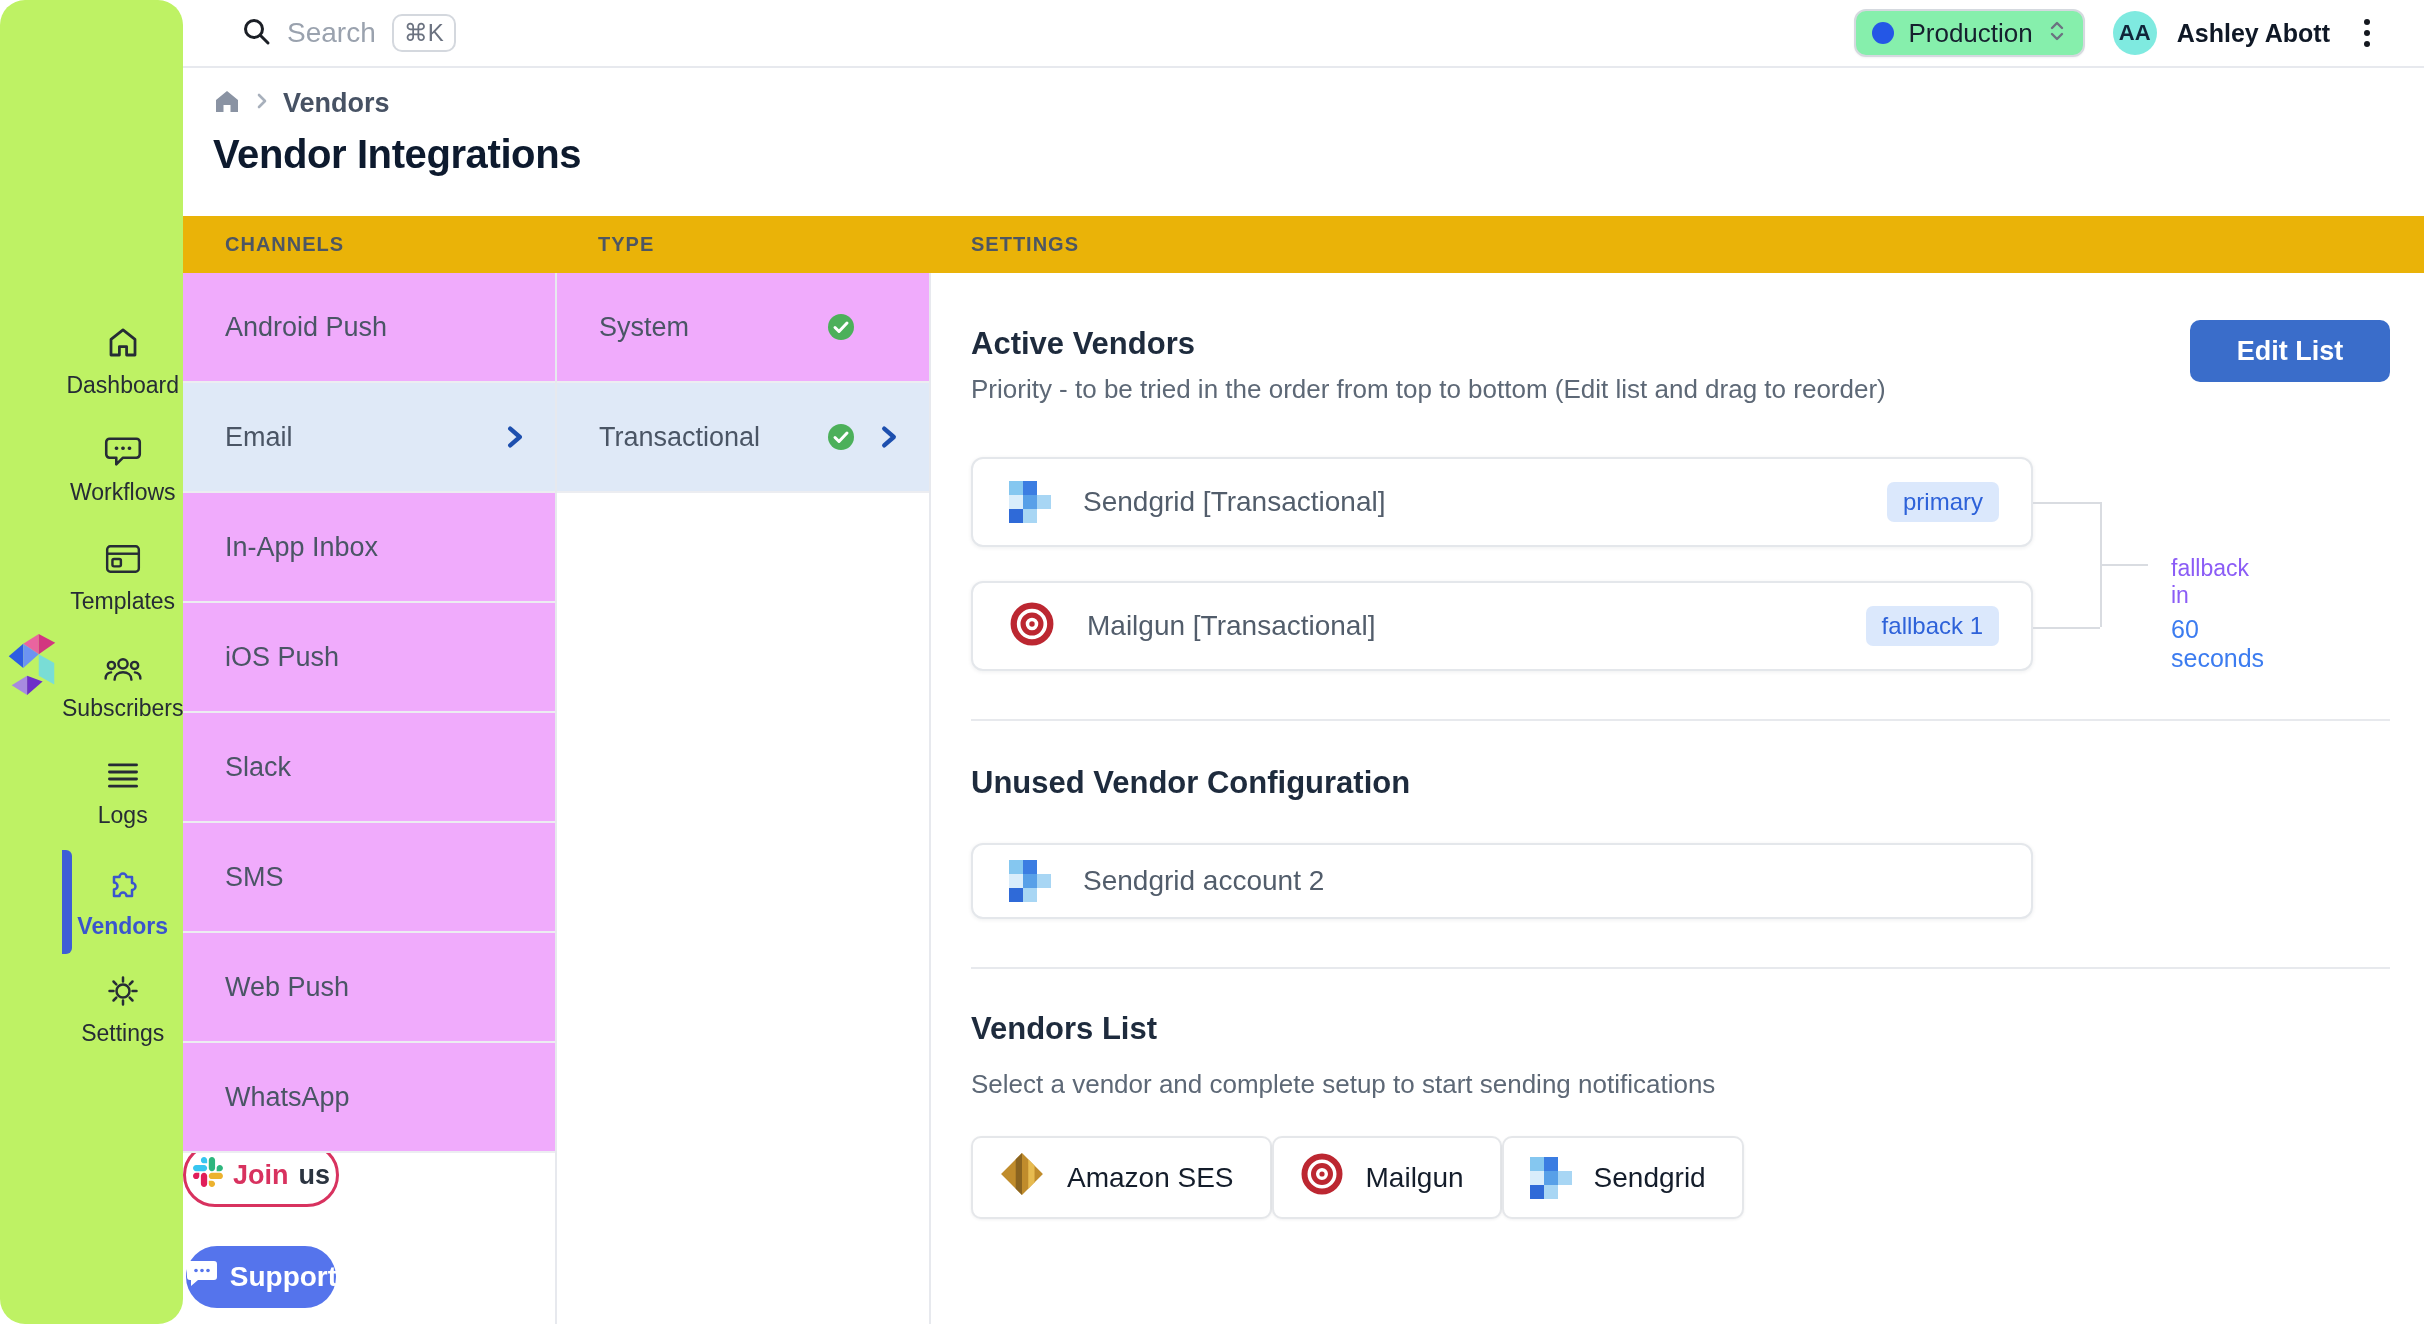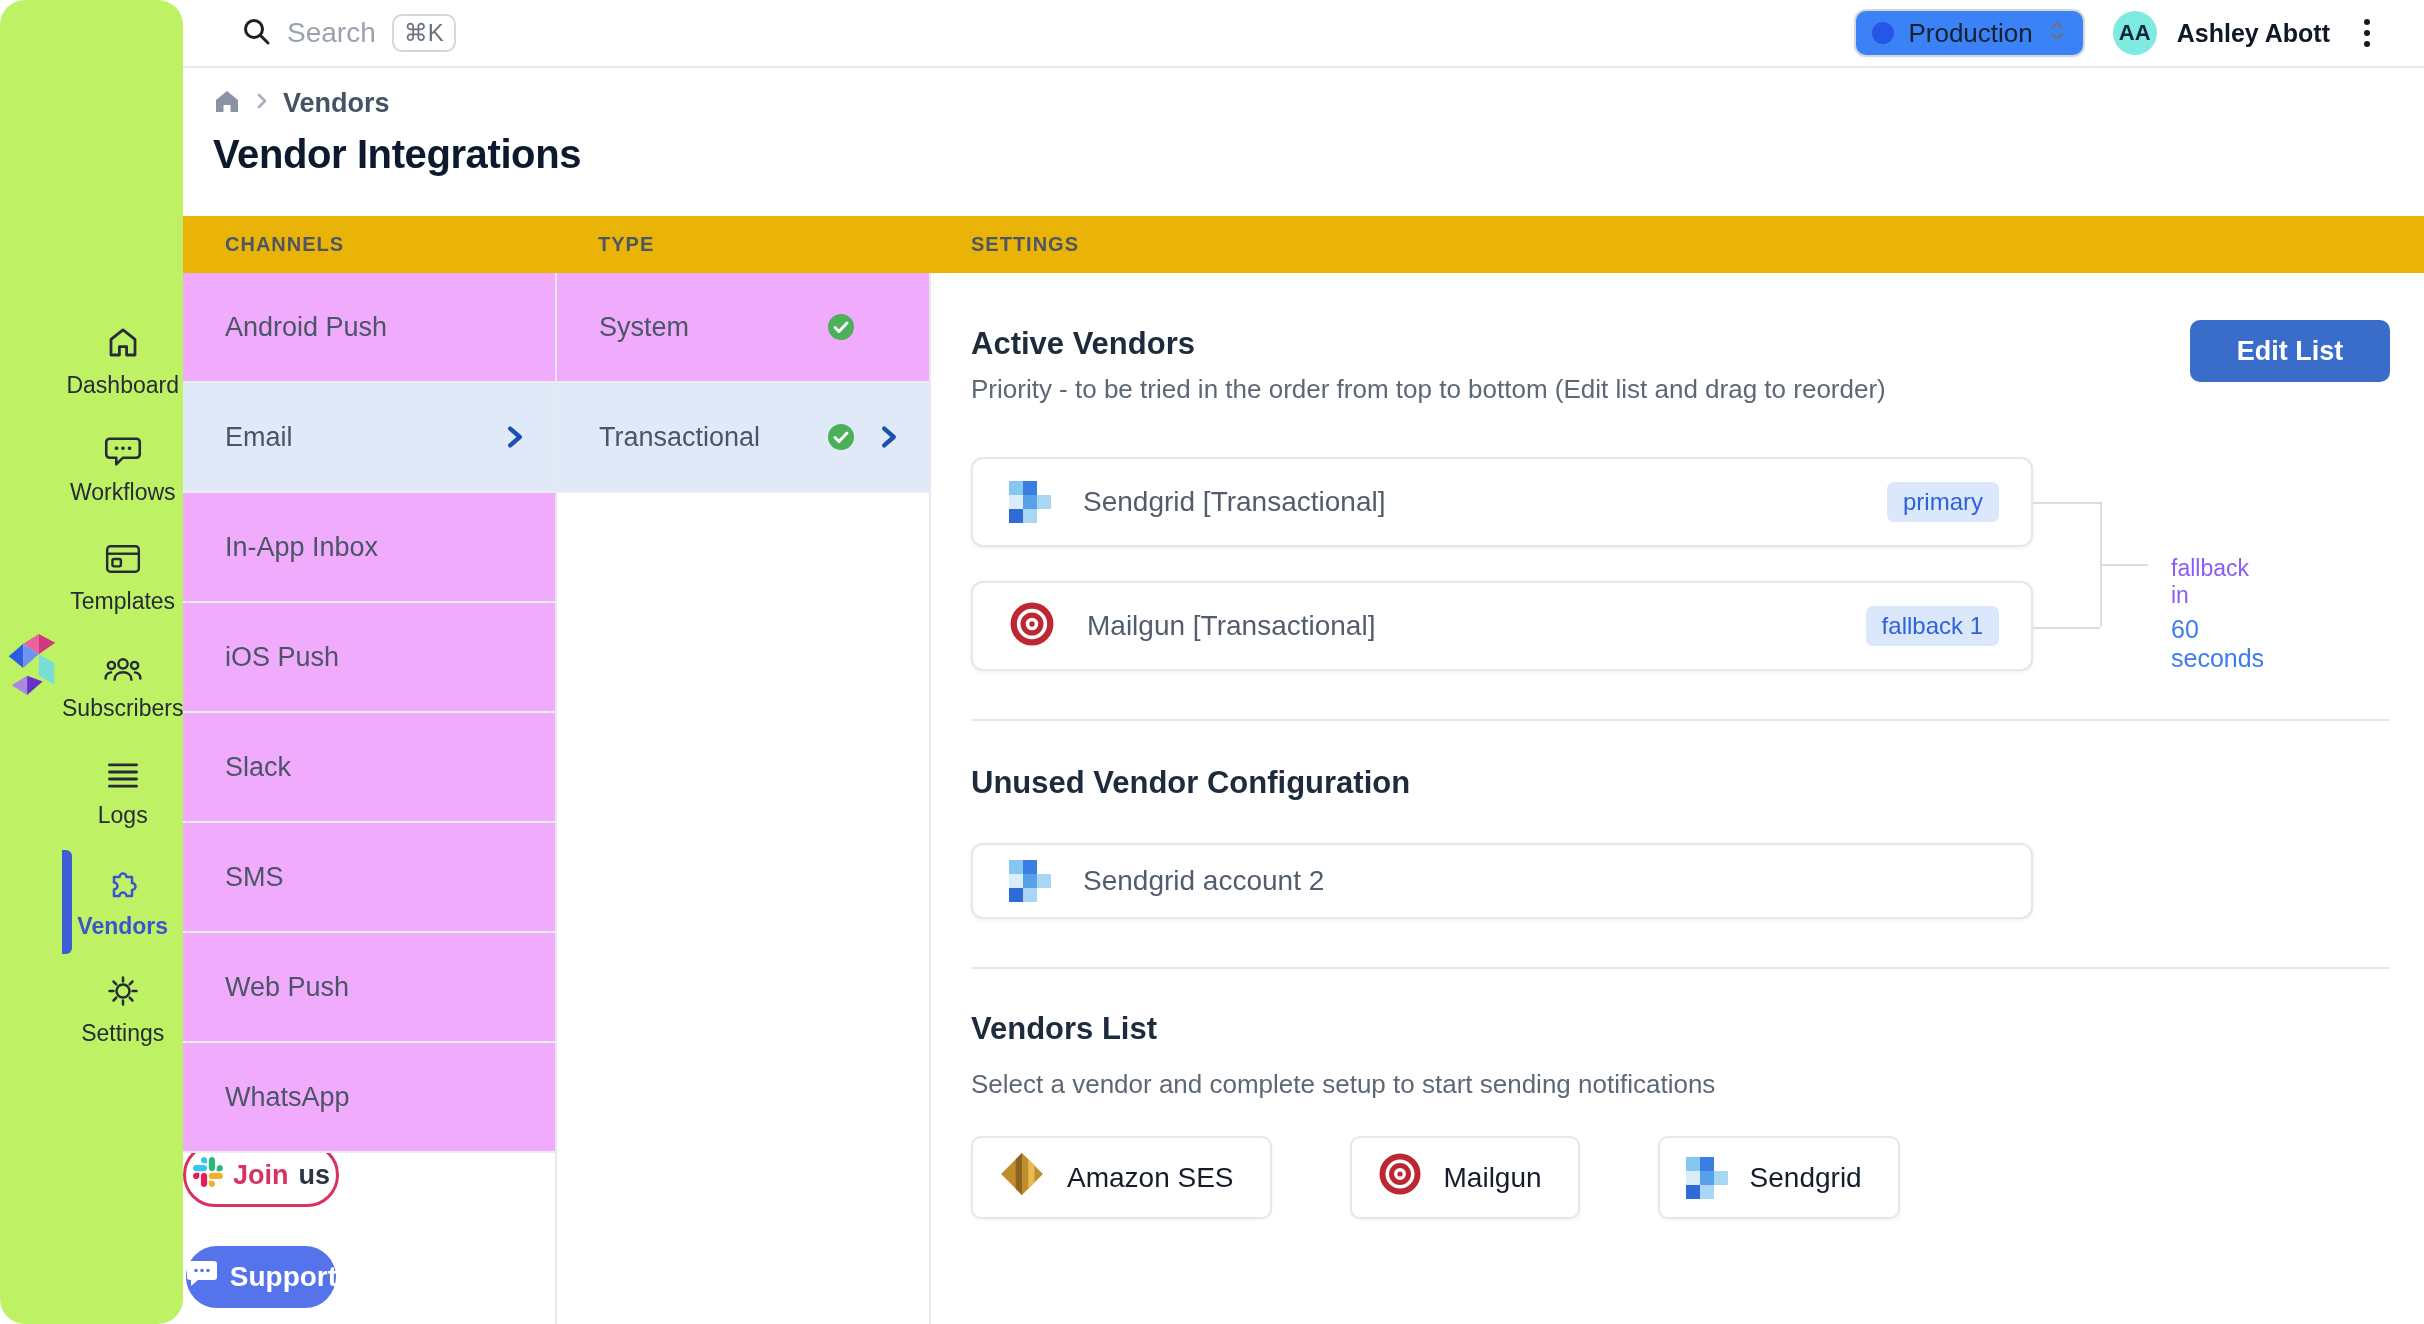--- a/index.html
+++ b/index.html
@@ -24,21 +24,21 @@
   .support-btn { width:150px; height:62px; border-radius:32px; background:#5574ec; border:none; display:flex; align-items:center; justify-content:center; gap:12px; color:#ffffff; font-size:28px; font-weight:700; cursor:pointer;margin-top:21px; }
 
   
   .main { flex:1; display:flex; flex-direction:column; height:100%; }
 
   .topbar { height:68px; min-height:68px; display:flex; align-items:center; padding:0 48px 0 58px; border-bottom:2px solid #e7e9ee; background:#fff; }
   .search-group { display:flex; align-items:center; gap:16px; cursor:pointer; }
   .search-placeholder { font-size:28px; color:#9aa2ae; }
   .kbd { border:2px solid #d4d8de; border-radius:10px; padding:3px 10px; font-size:24px; color:#6b7280; background:#fff; }
   .top-right { margin-left:auto; display:flex; align-items:center; gap:28px; }
-  .env-select { display:flex; align-items:center; gap:14px; height:48px; padding:0 16px 0 16px; border:2px solid #d5d9df; border-radius:12px; background:#3b82f6; box-shadow:0 1px 2px rgba(16,24,40,0.05); cursor:pointer; }
+  .env-select { display:flex; align-items:center; gap:14px; height:48px; padding:0 16px 0 16px; border:2px solid #d5d9df; border-radius:12px; background:#86efac; box-shadow:0 1px 2px rgba(16,24,40,0.05); cursor:pointer; }
   .env-dot { width:22px; height:22px; border-radius:50%; background:#2457e6; }
   .env-label { font-size:26px; font-weight:500; color:#16202e; }
   .avatar { width:44px; height:44px; border-radius:50%; background:#7feae0; display:flex; align-items:center; justify-content:center; font-size:22px; font-weight:700; color:#10253a; cursor:pointer; }
   .user-name { font-size:25px; font-weight:700; color:#0f1826; margin-left:-8px; }
   .kebab { display:flex; flex-direction:column; gap:5px; padding:6px; cursor:pointer; }
   .kebab span { width:6px; height:6px; border-radius:50%; background:#14181f; }
 
   .crumb-area { height:148px; min-height:148px; padding:16px 0 0 30px; background:#fff; }
   .breadcrumb { display:flex; align-items:center; gap:14px; height:38px; }
   .crumb-label { font-size:27px; font-weight:600; color:#475264; cursor:pointer; }
@@ -78,21 +78,21 @@
   .fallback-text { position:absolute; left:1200px; top:78px; }
   .fallback-label { font-size:23px; color:#8b5cf6;margin-top:20px; }
   .fallback-value { font-size:25px; color:#3c7cf0; font-weight:500; margin-top:6px; cursor:pointer; }
 
   .divider { border:none; border-top:2px solid #e7e9ed; margin-top:48px; }
   .unused-title { margin-top:44px; }
   .unused-card { margin-top:42px; height:76px; }
 
   .vlist-title { margin-top:42px; }
   .vlist-sub { margin-top:22px; }
-  .vendor-list-row { display:flex; gap:78px; margin-top:36px; }
+  .vendor-list-row { display:flex; margin-top:36px; }
   .mini-card { height:83px; background:#fff; border:2px solid #e5e7ea; border-radius:10px; box-shadow:0 1px 3px rgba(16,24,40,0.06); display:flex; align-items:center; gap:22px; padding:0 36px 0 26px; font-size:28px; font-weight:500; color:#141d2b; cursor:pointer; }
 
   
   .sg-grid { display:grid; grid-template-columns:repeat(3,1fr); grid-template-rows:repeat(3,1fr); width:42px; height:42px; }
   .sg-grid i { display:block; }
   .sg1{background:#85c7f0}.sg2{background:#3b7de2}.sg3{background:transparent}
   .sg4{background:#d9edfb}.sg5{background:#58a0e8}.sg6{background:#a8d6f4}
   .sg7{background:#2f6ad8}.sg8{background:#a8d6f4}.sg9{background:transparent}
 </style>
 </head>

